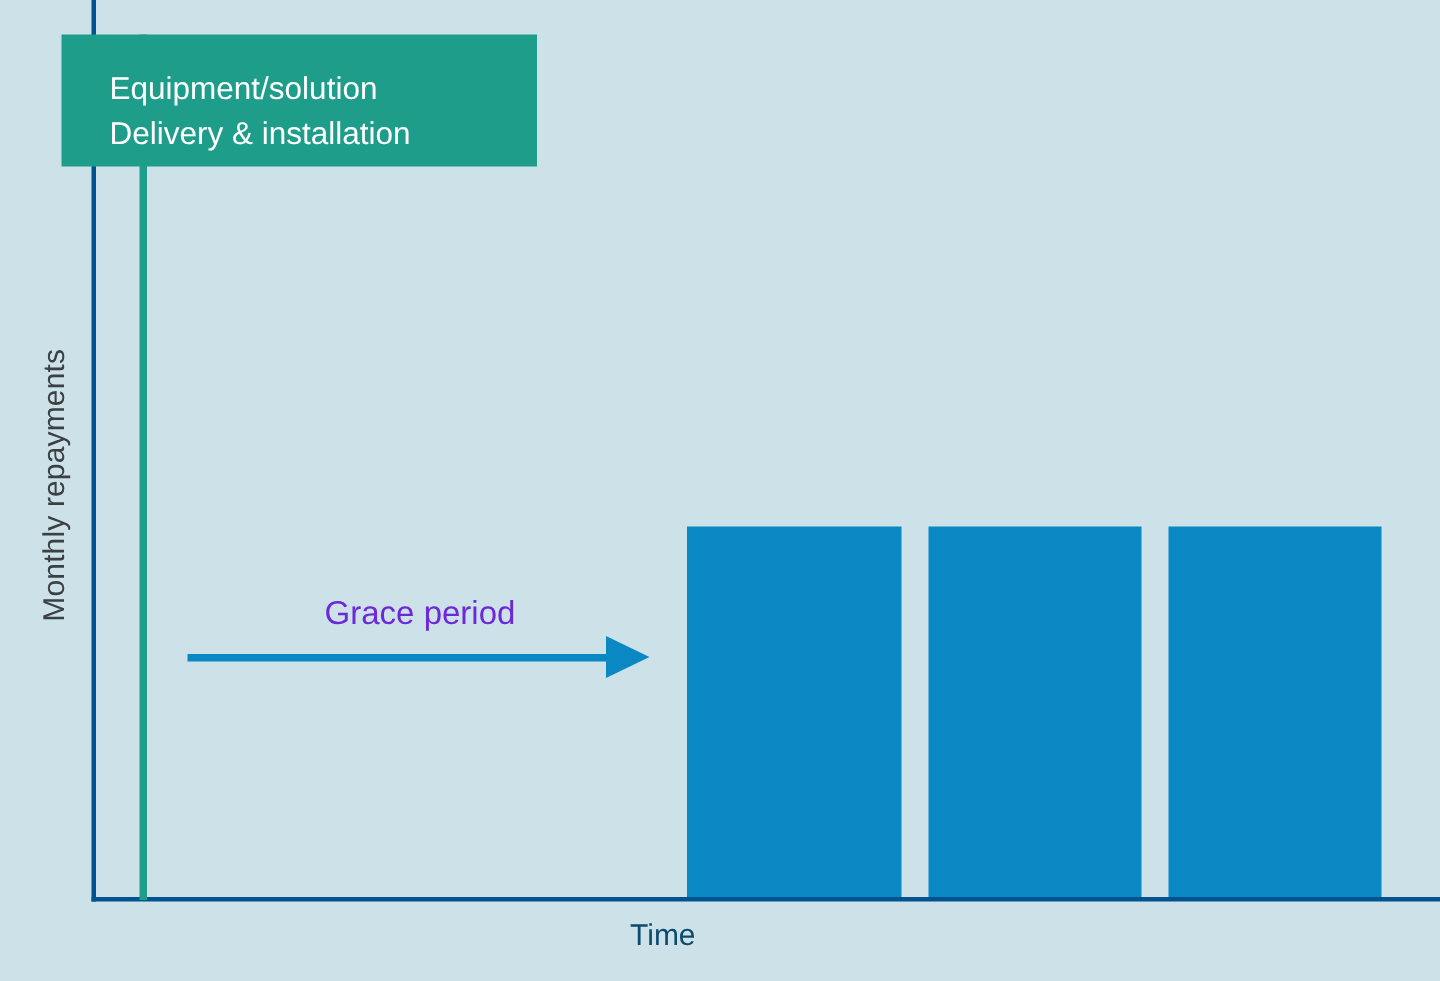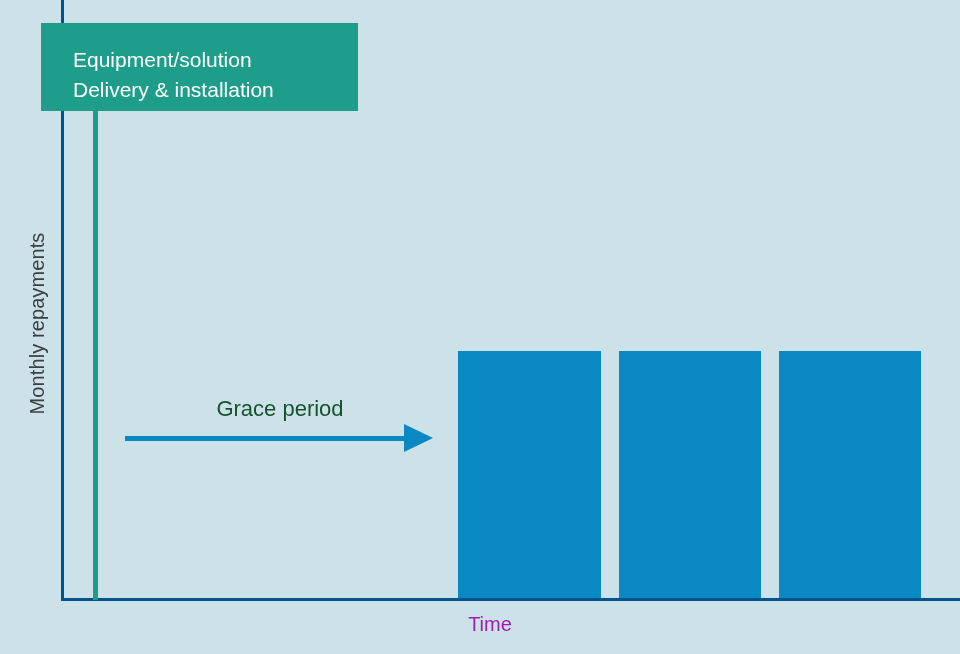--- a/index.html
+++ b/index.html
@@ -48,23 +48,23 @@
     font-size: 20px;
     color: #3b4043;
     letter-spacing: 0.1px;
     white-space: nowrap;
   }
   .x-axis-title {
     position: absolute;
     left: 420px;
     top: 613px;
     width: 140px;
-    text-align: center;
+    text-align: left;
     font-size: 20px;
-    color: #a21caf;
+    color: #0c4a6e;
   }
 
   
   .delivery-marker-line {
     position: absolute;
     left: 93px;
     top: 23px;
     width: 5px;
     height: 577px;
     background: #1e9e8a;
@@ -87,21 +87,21 @@
   }
 
   
   .grace-label {
     position: absolute;
     left: 150px;
     top: 396px;
     width: 260px;
     text-align: center;
     font-size: 22px;
-    color: #14532d;
+    color: #6d28d9;
     white-space: nowrap;
   }
   .grace-arrow-shaft {
     position: absolute;
     left: 125px;
     top: 436px;
     width: 285px;
     height: 5px;
     background: #0a88c4;
   }

